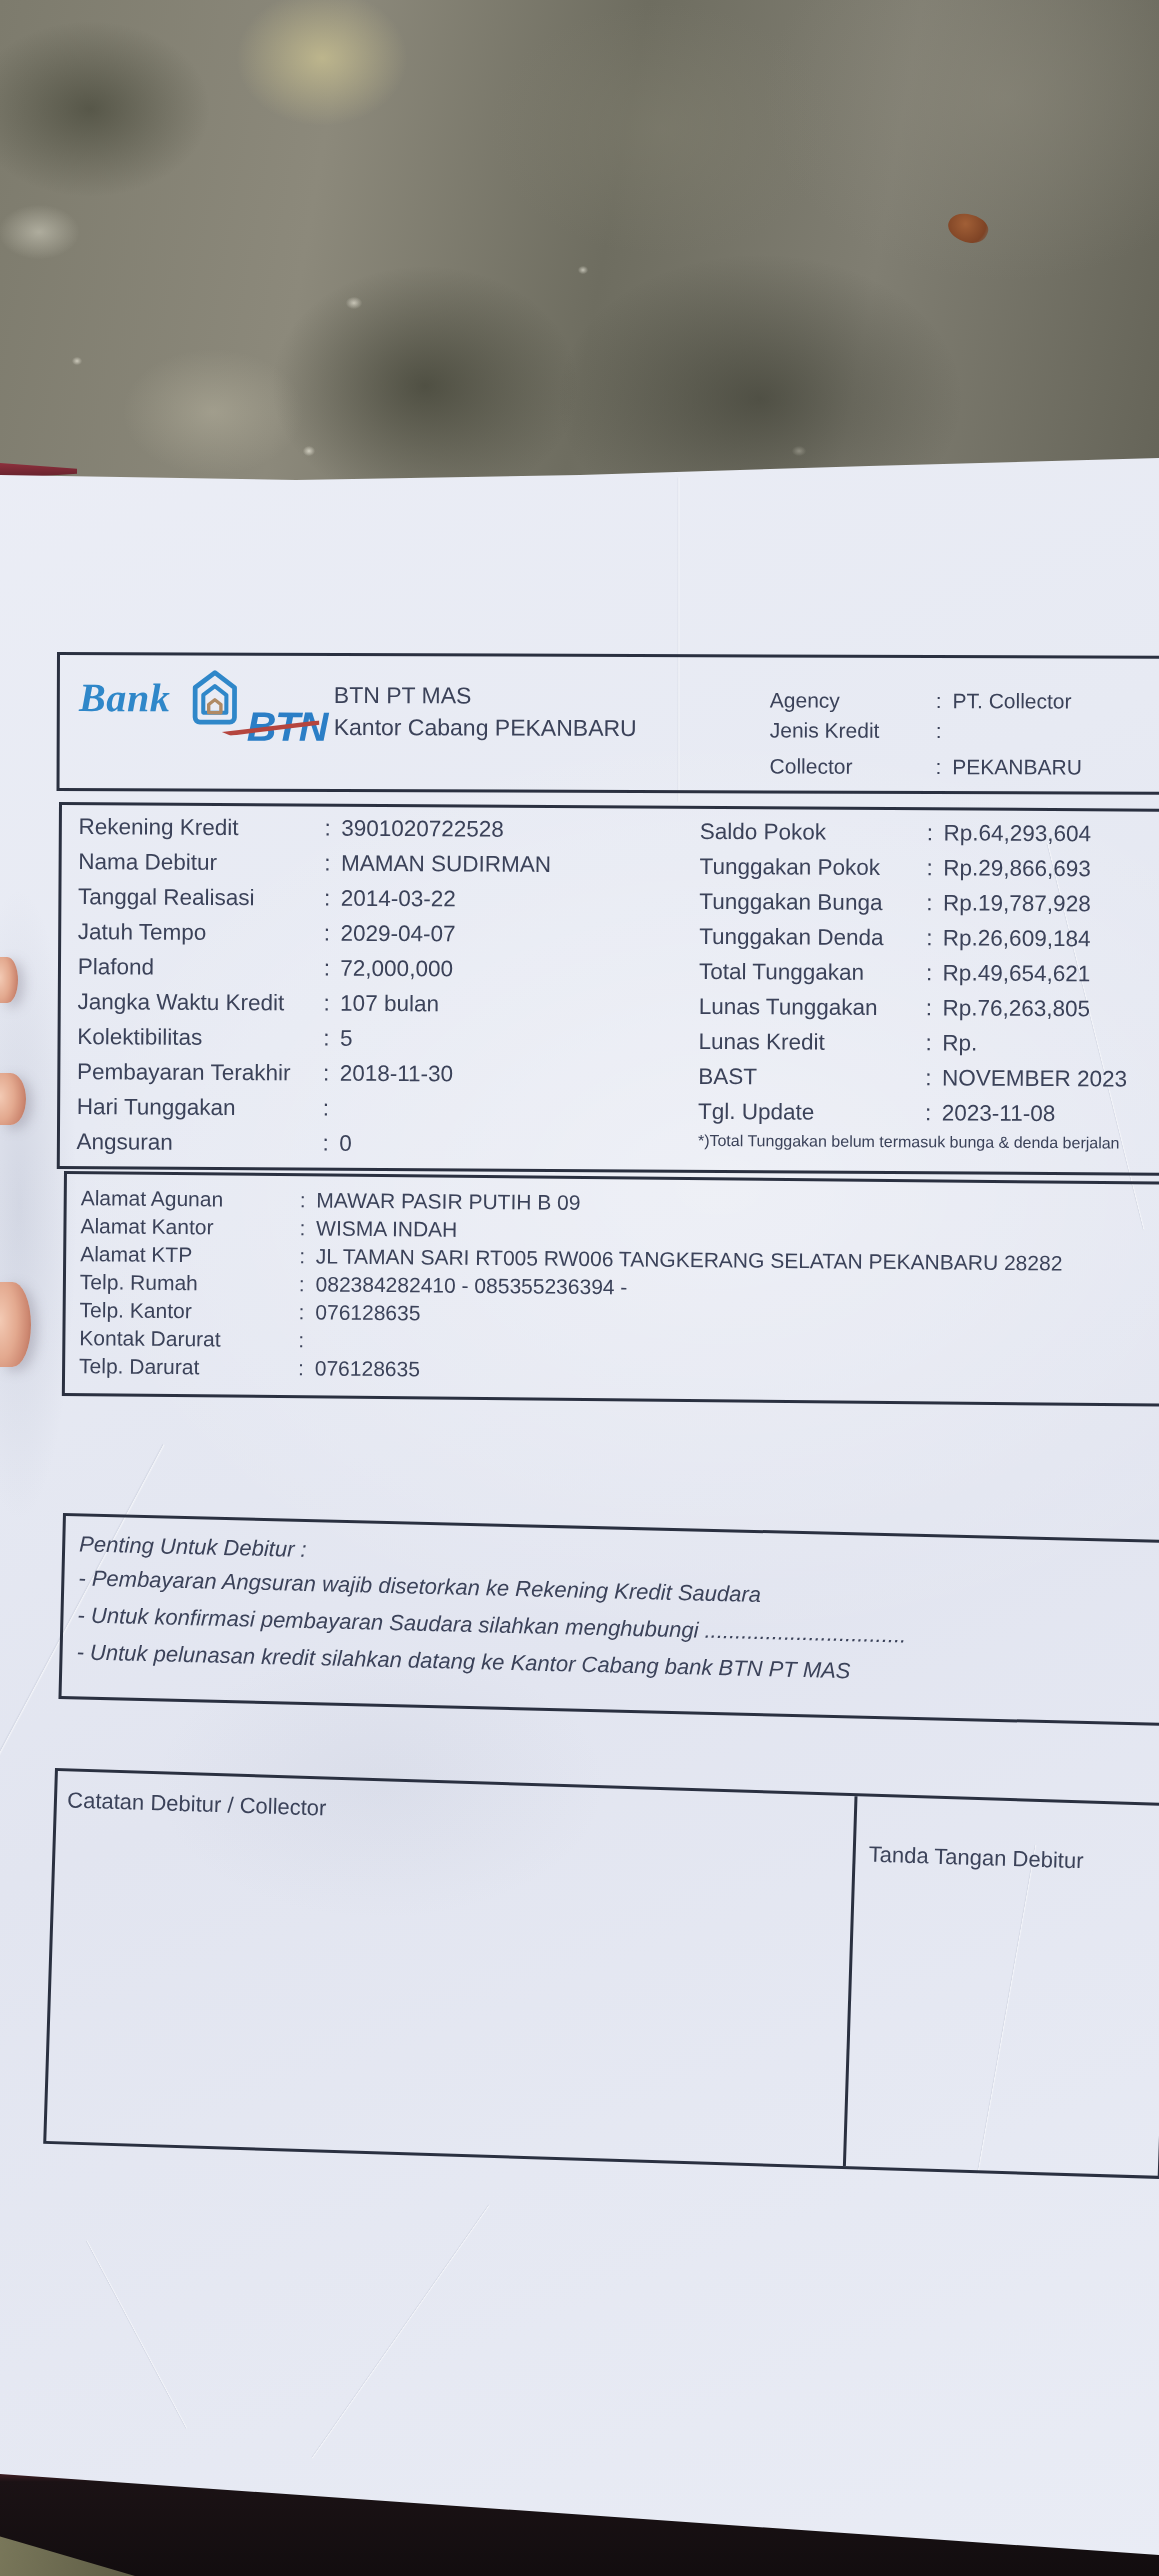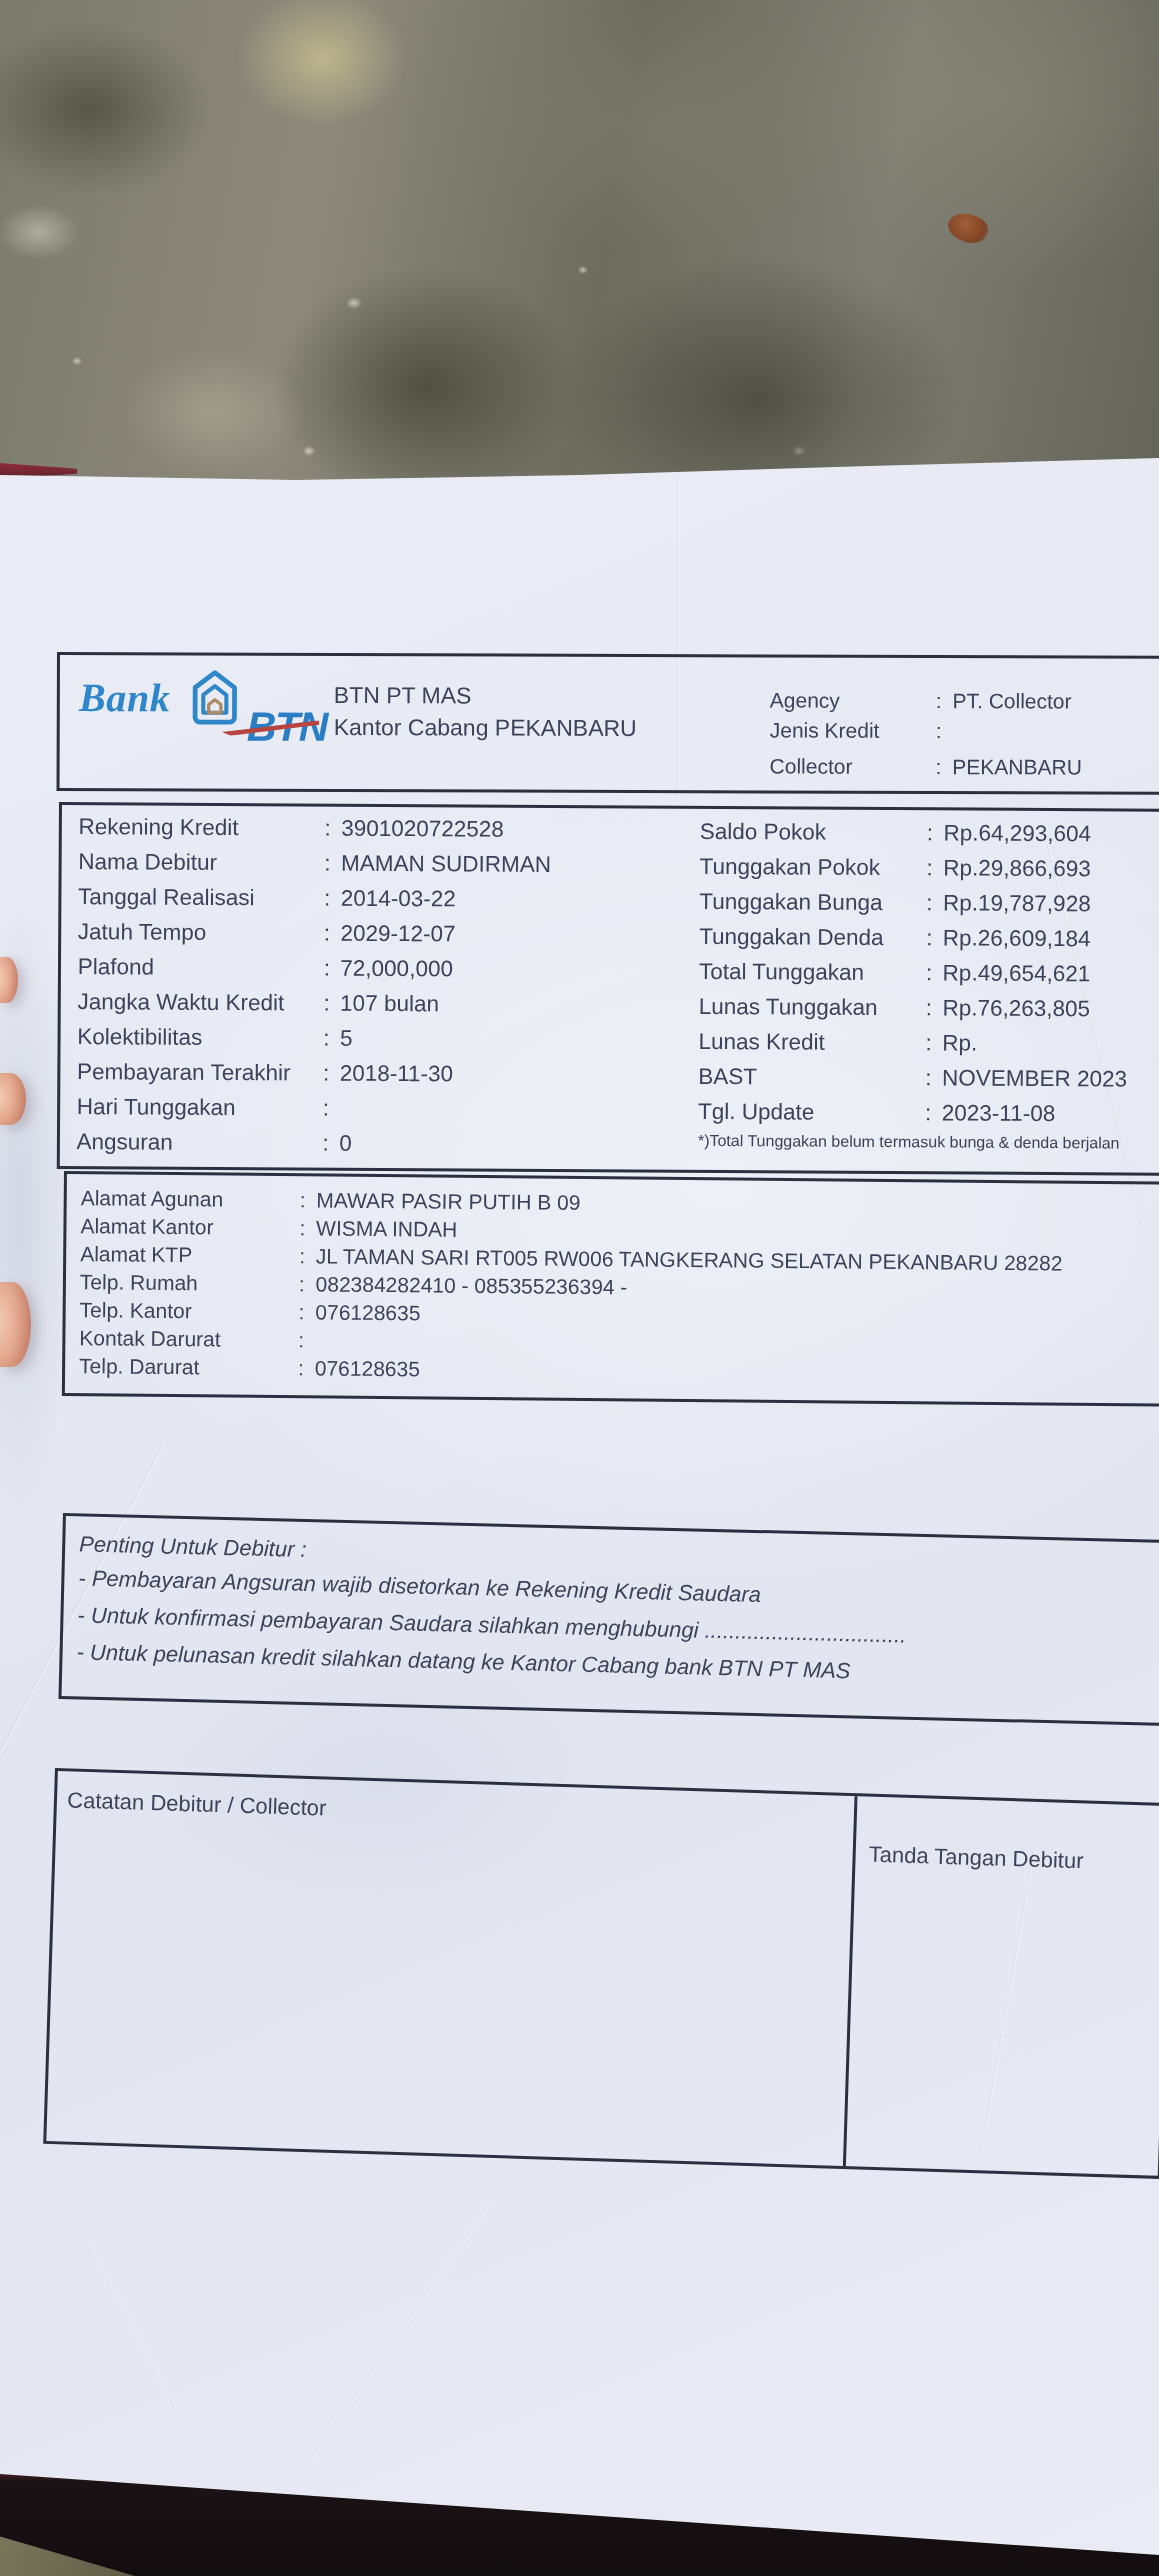--- a/index.html
+++ b/index.html
@@ -188,21 +188,21 @@
         <span>MAMAN SUDIRMAN</span>
       </div>
     <div class="row">
         <span class="lbl">Tanggal Realisasi</span>
         <span class="sep">:</span>
         <span>2014-03-22</span>
       </div>
     <div class="row">
         <span class="lbl">Jatuh Tempo</span>
         <span class="sep">:</span>
-        <span>2029-12-07</span>
+        <span>2029-04-07</span>
       </div>
     <div class="row">
         <span class="lbl">Plafond</span>
         <span class="sep">:</span>
         <span>72,000,000</span>
       </div>
     <div class="row">
         <span class="lbl">Jangka Waktu Kredit</span>
         <span class="sep">:</span>
         <span>107 bulan</span>

